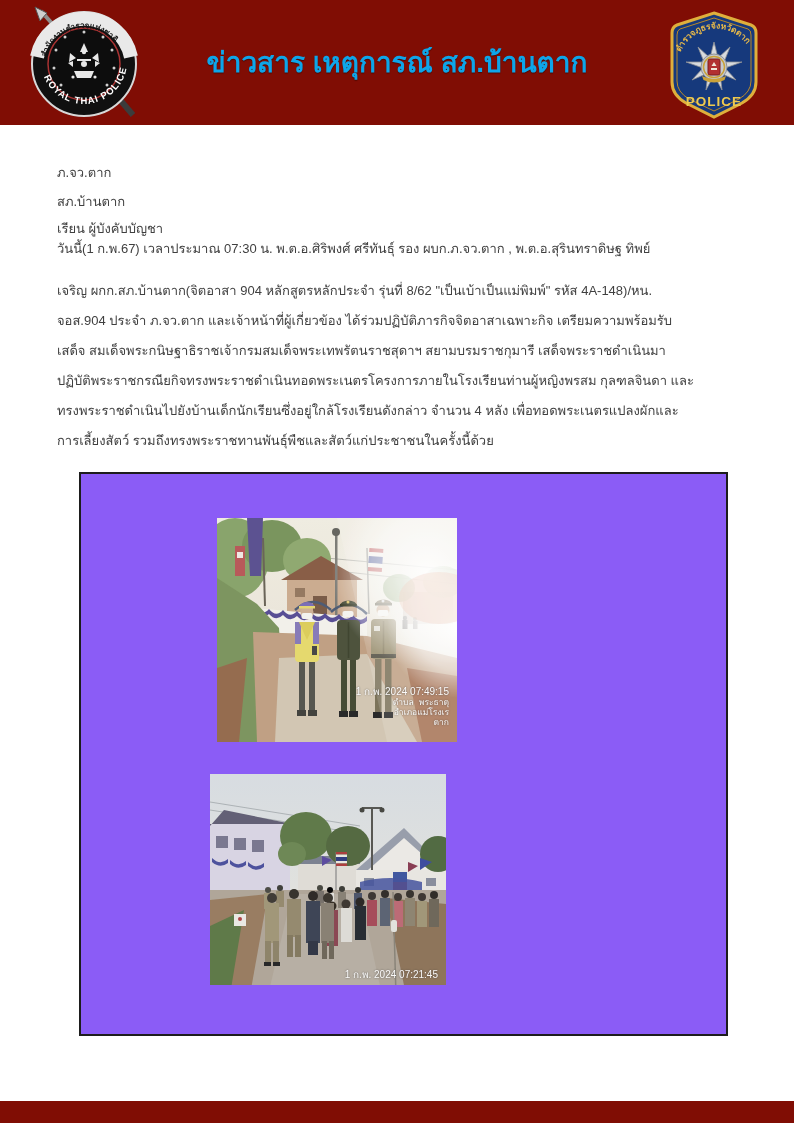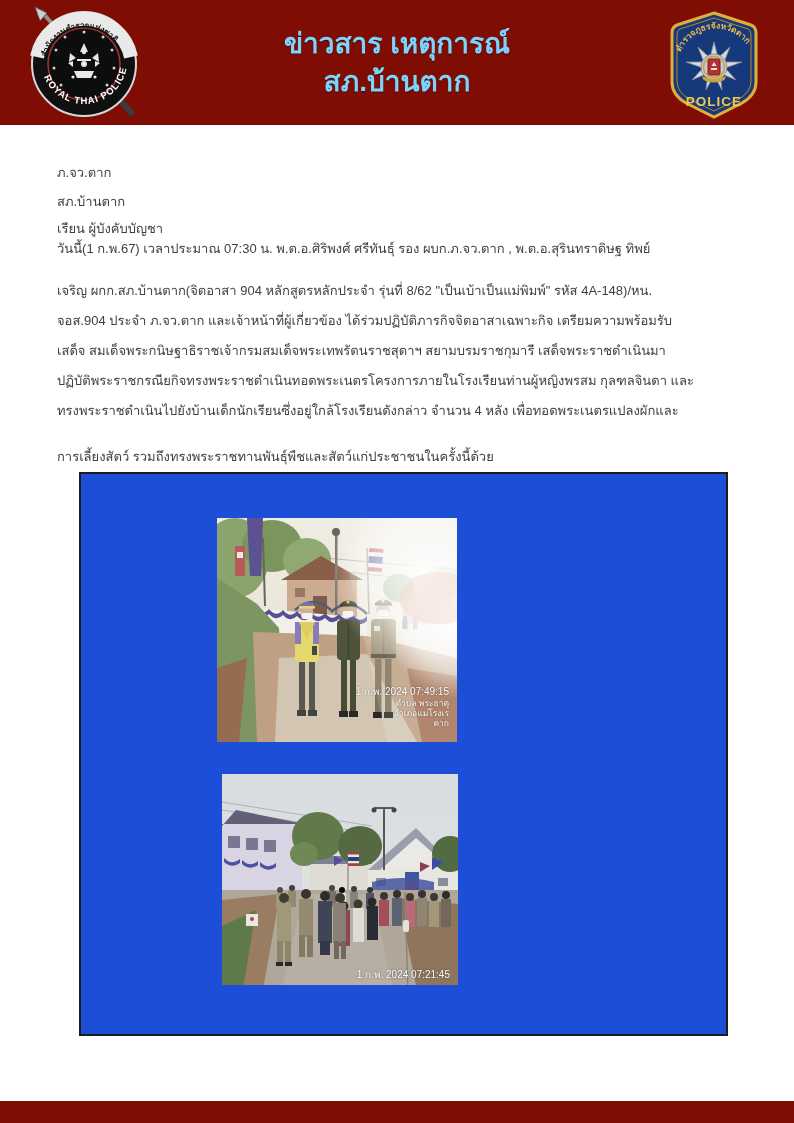--- a/index.html
+++ b/index.html
@@ -2,41 +2,41 @@
 <html><head>
 <meta charset="utf-8">
 <style>
   html,body{margin:0;padding:0;background:#fff;}
   #page{position:relative;width:794px;height:1123px;margin:0 auto;background:#ffffff;
         font-family:"Liberation Sans","DejaVu Sans",sans-serif;overflow:hidden;}
 
   
   .header{position:absolute;left:0;top:0;width:794px;height:125px;background:#800d04;}
   .header-title{position:absolute;left:0;top:0;width:794px;height:125px;
-                display:flex;flex-direction:column;align-items:center;justify-content:center;
-                gap:8px;color:#7dd3fc;font-weight:bold;}
+                display:flex;flex-direction:row;align-items:center;justify-content:center;
+                gap:8px;color:#0ea5e9;font-weight:bold;}
   .header-title .t1,.header-title .t2{font-size:28px;line-height:30px;text-shadow:0 1px 1px rgba(0,0,0,.4);}
   .logo-left{position:absolute;left:25px;top:5px;width:118px;height:118px;}
   .badge-right{position:absolute;left:662px;top:10px;width:104px;height:110px;}
 
   
   .body-text{position:absolute;left:57px;top:158px;width:690px;color:#3f3f3f;}
   .body-line{position:absolute;left:0;width:690px;height:29px;font-size:13px;line-height:29px;white-space:nowrap;}
 
   
   .photo-box{position:absolute;left:79px;top:472px;width:645px;height:560px;
-             border:2px solid #1d1d1d;background:#1d4ed8;}
+             border:2px solid #1d1d1d;background:#8b5cf6;}
   .photo{position:absolute;overflow:hidden;}
   .photo1{left:136px;top:44px;width:240px;height:224px;}
-  .photo2{left:141px;top:300px;width:236px;height:211px;}
+  .photo2{left:129px;top:300px;width:236px;height:211px;}
   .photo svg{display:block;}
   .stamp{position:absolute;right:8px;color:#ffffff;text-align:right;
          text-shadow:0 0 2px rgba(60,60,60,.8);opacity:.95;}
   .stamp .ts{font-size:10px;line-height:12px;}
-  .stamp .loc{font-size:8.5px;line-height:10px;}
+  .stamp .loc{font-size:8.5px;line-height:10px;font-family:Liberation Mono, monospace;}
   .stamp1{bottom:14px;}
   .stamp2{bottom:4px;}
 
   
   .footer{position:absolute;left:0;top:1101px;width:794px;height:22px;background:#800d04;}
 </style>
 </head>
 <body>
 
 <div id="page">
@@ -122,21 +122,21 @@
   <div class="body-text">
     <div class="body-line" style="top:0px">ภ.จว.ตาก</div>
     <div class="body-line" style="top:29px">สภ.บ้านตาก</div>
     <div class="body-line" style="top:56px">เรียน ผู้บังคับบัญชา</div>
     <div class="body-line" style="top:76px">วันนี้(1 ก.พ.67) เวลาประมาณ 07:30 น. พ.ต.อ.ศิริพงศ์ ศรีทันธุ์ รอง ผบก.ภ.จว.ตาก , พ.ต.อ.สุรินทราดิษฐ ทิพย์</div>
     <div class="body-line" style="top:118px">เจริญ ผกก.สภ.บ้านตาก(จิตอาสา 904 หลักสูตรหลักประจำ รุ่นที่ 8/62 "เป็นเบ้าเป็นแม่พิมพ์" รหัส 4A-148)/หน.</div>
     <div class="body-line" style="top:148px">จอส.904 ประจำ ภ.จว.ตาก และเจ้าหน้าที่ผู้เกี่ยวข้อง ได้ร่วมปฏิบัติภารกิจจิตอาสาเฉพาะกิจ เตรียมความพร้อมรับ</div>
     <div class="body-line" style="top:178px">เสด็จ สมเด็จพระกนิษฐาธิราชเจ้ากรมสมเด็จพระเทพรัตนราชสุดาฯ สยามบรมราชกุมารี เสด็จพระราชดำเนินมา</div>
     <div class="body-line" style="top:208px">ปฏิบัติพระราชกรณียกิจทรงพระราชดำเนินทอดพระเนตรโครงการภายในโรงเรียนท่านผู้หญิงพรสม กุลฑลจินดา และ</div>
     <div class="body-line" style="top:238px">ทรงพระราชดำเนินไปยังบ้านเด็กนักเรียนซึ่งอยู่ใกล้โรงเรียนดังกล่าว จำนวน 4 หลัง เพื่อทอดพระเนตรแปลงผักและ</div>
-    <div class="body-line" style="top:284px">การเลี้ยงสัตว์ รวมถึงทรงพระราชทานพันธุ์พืชและสัตว์แก่ประชาชนในครั้งนี้ด้วย</div>
+    <div class="body-line" style="top:268px">การเลี้ยงสัตว์ รวมถึงทรงพระราชทานพันธุ์พืชและสัตว์แก่ประชาชนในครั้งนี้ด้วย</div>
   </div>
 
   <div class="photo-box">
 
     <div class="photo photo1">
       <svg width="240" height="224" viewBox="0 0 240 224">
         <defs>
           <linearGradient id="sky1" x1="0" y1="0" x2="0" y2="1">
             <stop offset="0" stop-color="#eeeade"></stop>
               <stop offset="1" stop-color="#e2dccd"></stop>

